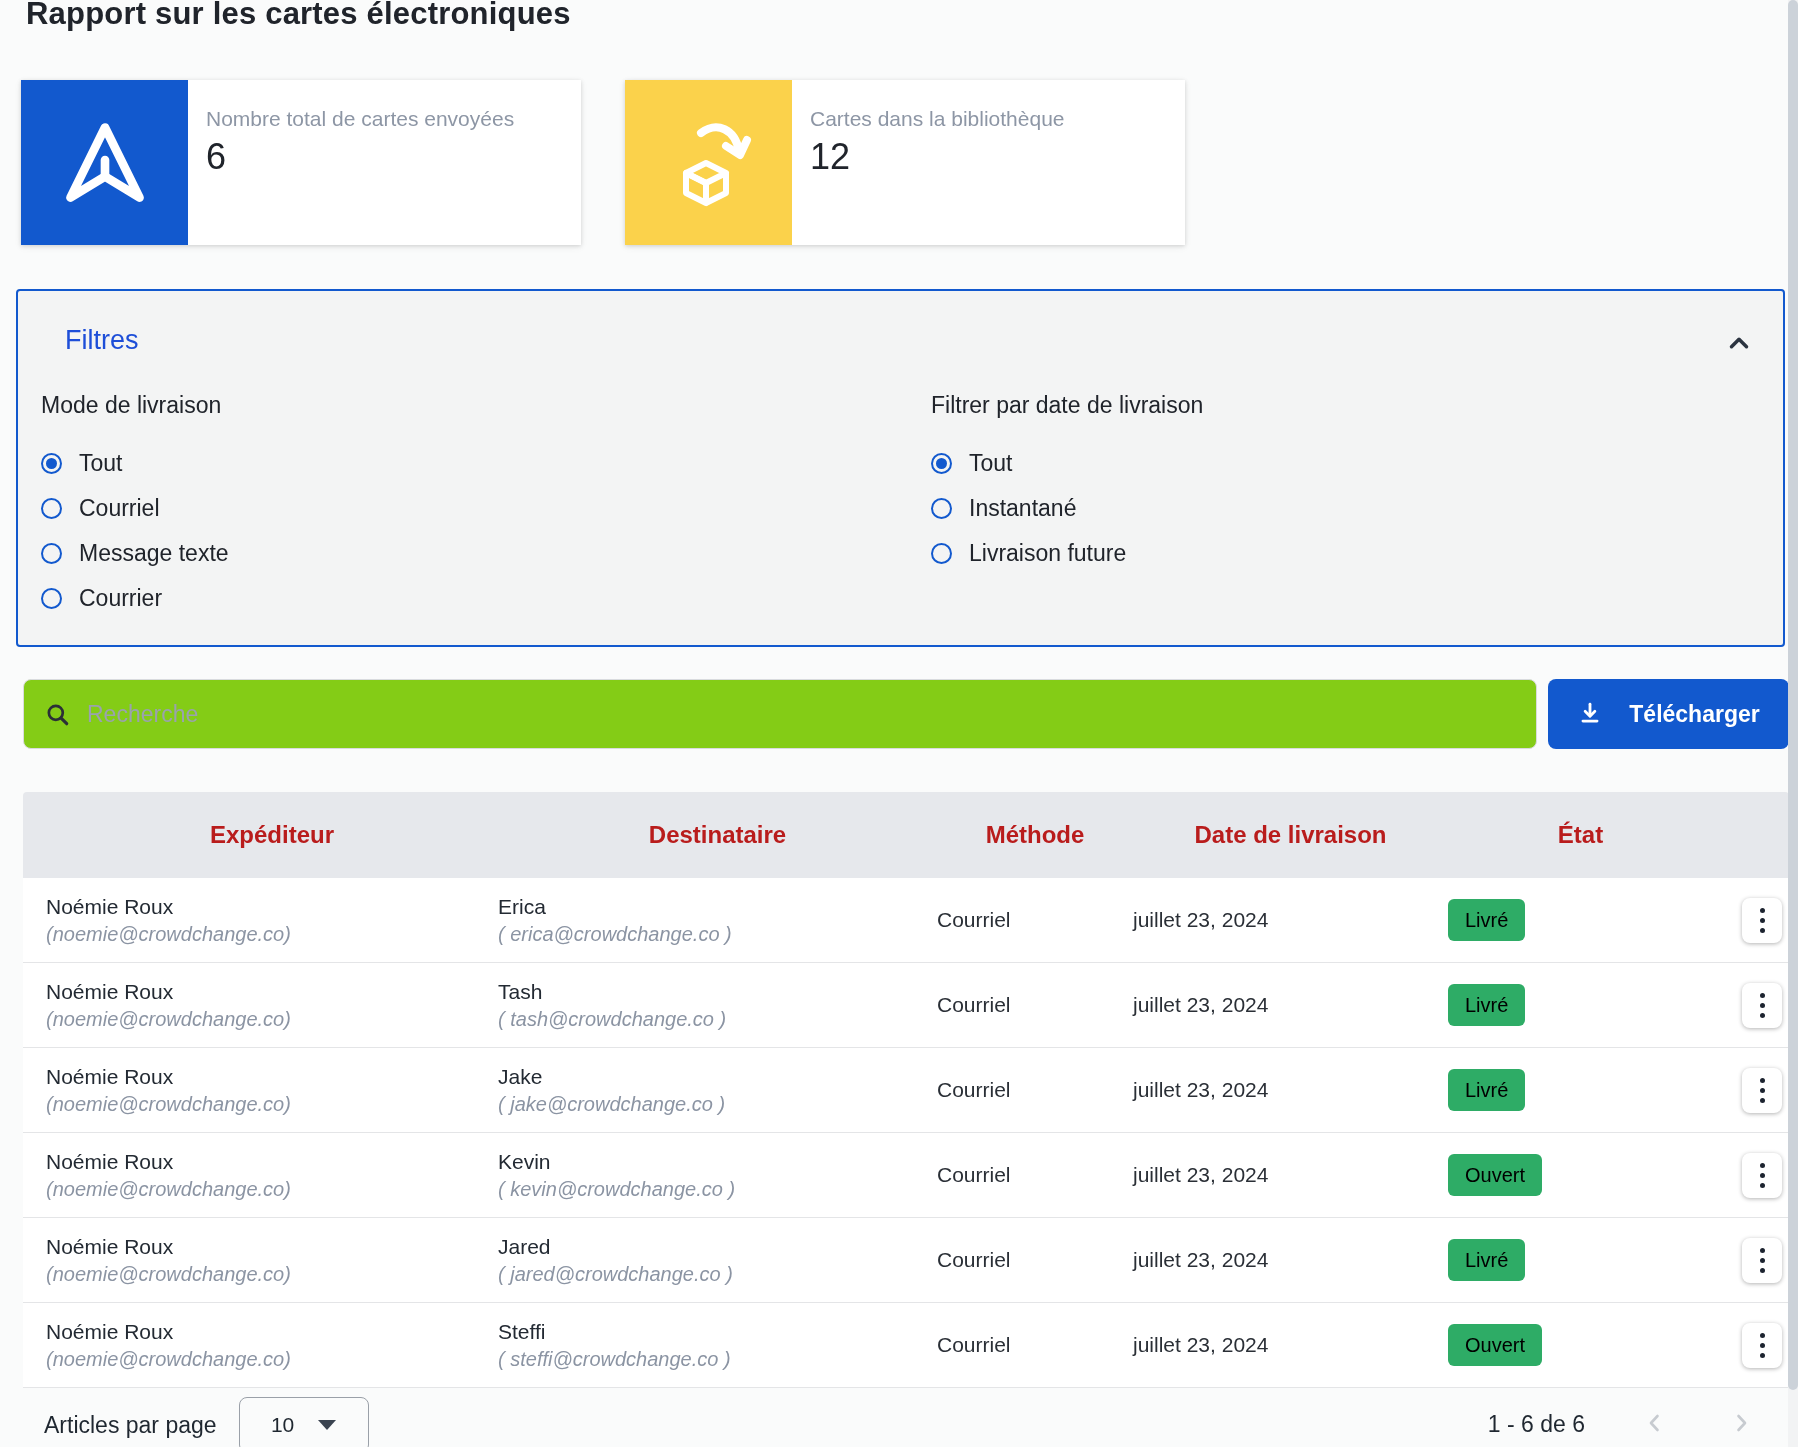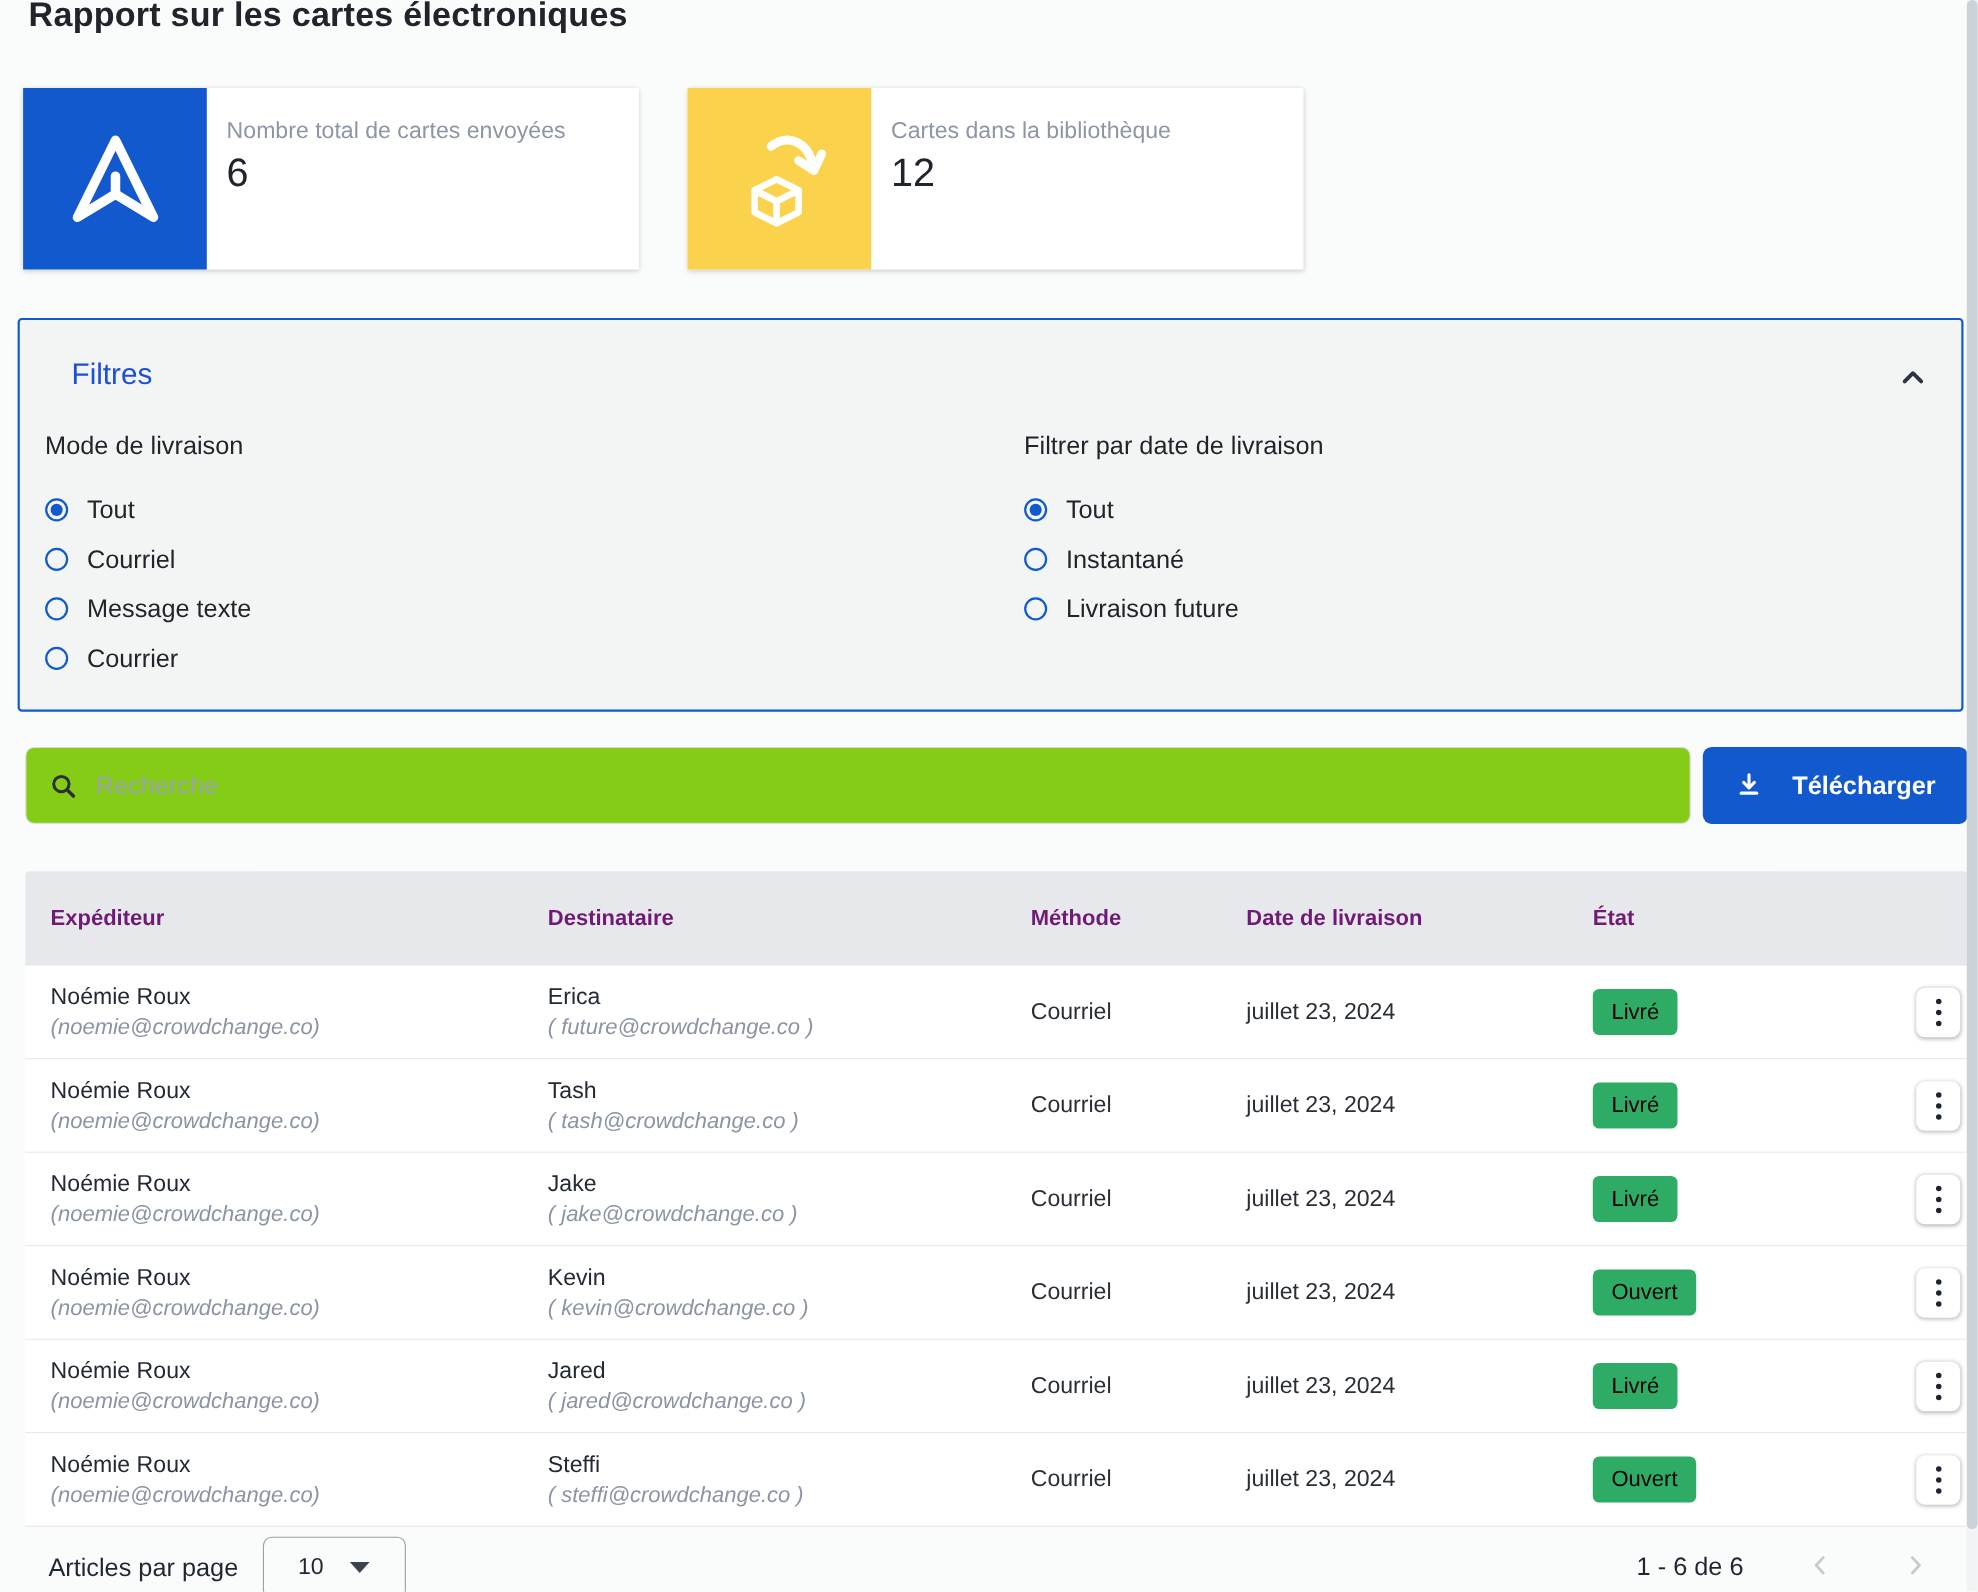--- a/index.html
+++ b/index.html
@@ -76,21 +76,21 @@
   
   .table { margin-top:43px; width:1766px; }
   .tgrid {
     display:grid;
     grid-template-columns:452px 439px 196px 315px 265px 1fr;
     padding-left:23px; align-items:center;
   }
   .thead {
     background:#e6e8ec; height:86px; border-radius:4px 4px 0 0;
   }
-  .th { font-size:20px; font-weight:700; color:#701a75; }
+  .th { font-size:24px; font-weight:700; color:#b91c1c;text-align:center; }
   .trow { background:#ffffff; height:85px; border-bottom:1px solid #e4e5e7; }
   .cell-name { font-size:21px; color:#232a33; line-height:28px; }
   .cell-email { font-size:20px; font-style:italic; color:#8b94a3; line-height:27px; }
   .cell-plain { font-size:21px; color:#2a2f36; }
   .badge {
     display:inline-block; background:#2eac66; color:#000000; font-size:20px;
     padding:10px 17px; border-radius:6px; line-height:22px;
   }
   .kebab-btn {
     width:40px; height:45px; background:#ffffff; border:none; border-radius:8px; cursor:pointer;
@@ -249,21 +249,21 @@
 
     <div>
 
         <div class="tgrid trow">
           <div>
             <div class="cell-name">Noémie Roux</div>
             <div class="cell-email">(noemie@crowdchange.co)</div>
           </div>
           <div>
             <div class="cell-name">Erica</div>
-            <div class="cell-email">( future@crowdchange.co )</div>
+            <div class="cell-email">( erica@crowdchange.co )</div>
           </div>
           <div class="cell-plain">Courriel</div>
           <div class="cell-plain">juillet 23, 2024</div>
           <div>
             <span class="badge">Livré</span>
           </div>
           <div>
             <button class="kebab-btn">
               <i></i>
               <i></i>

